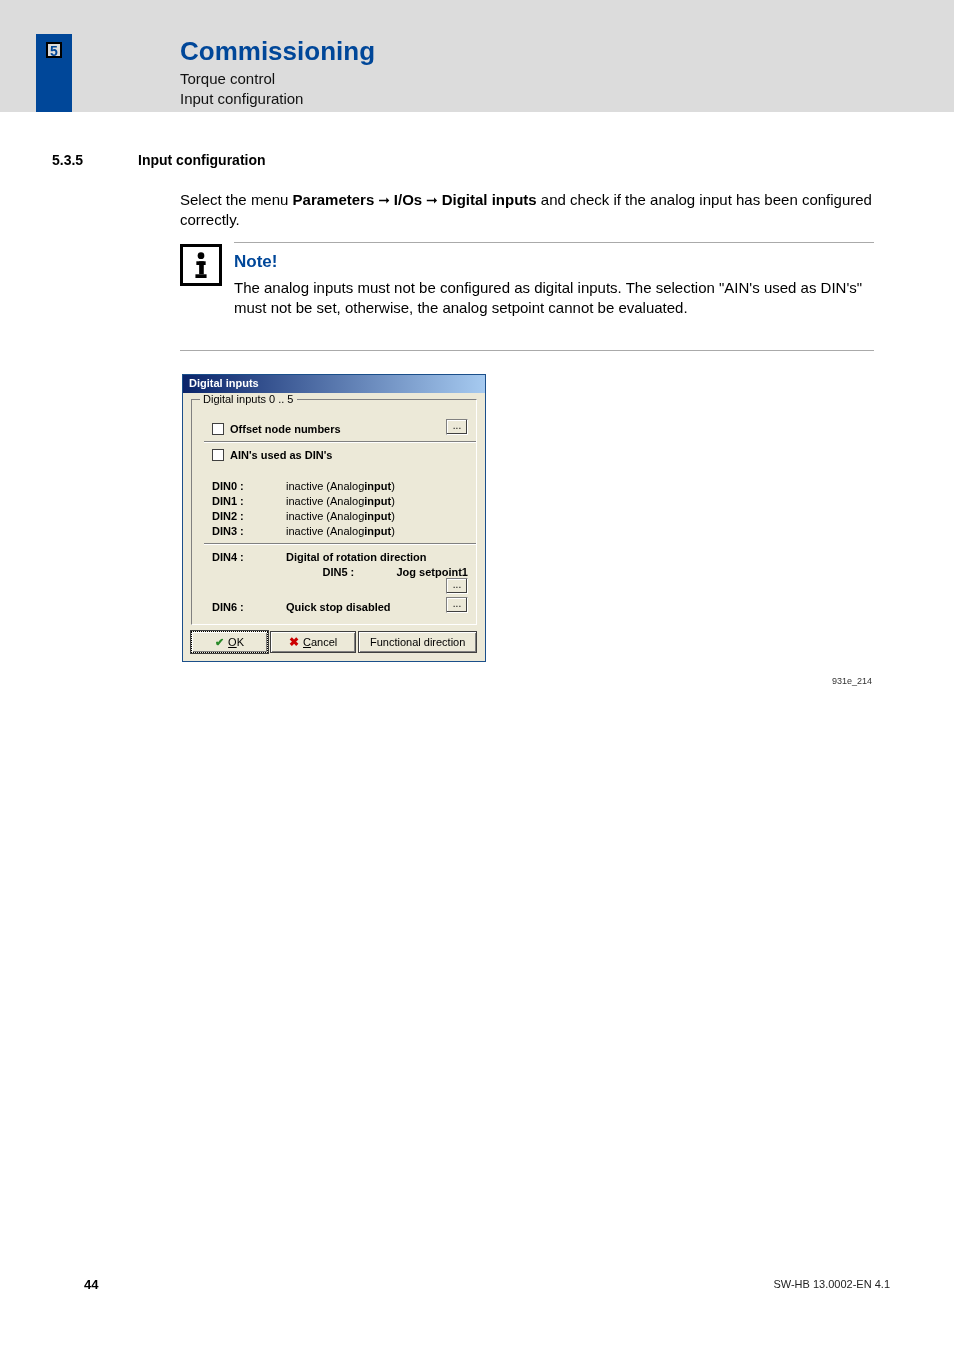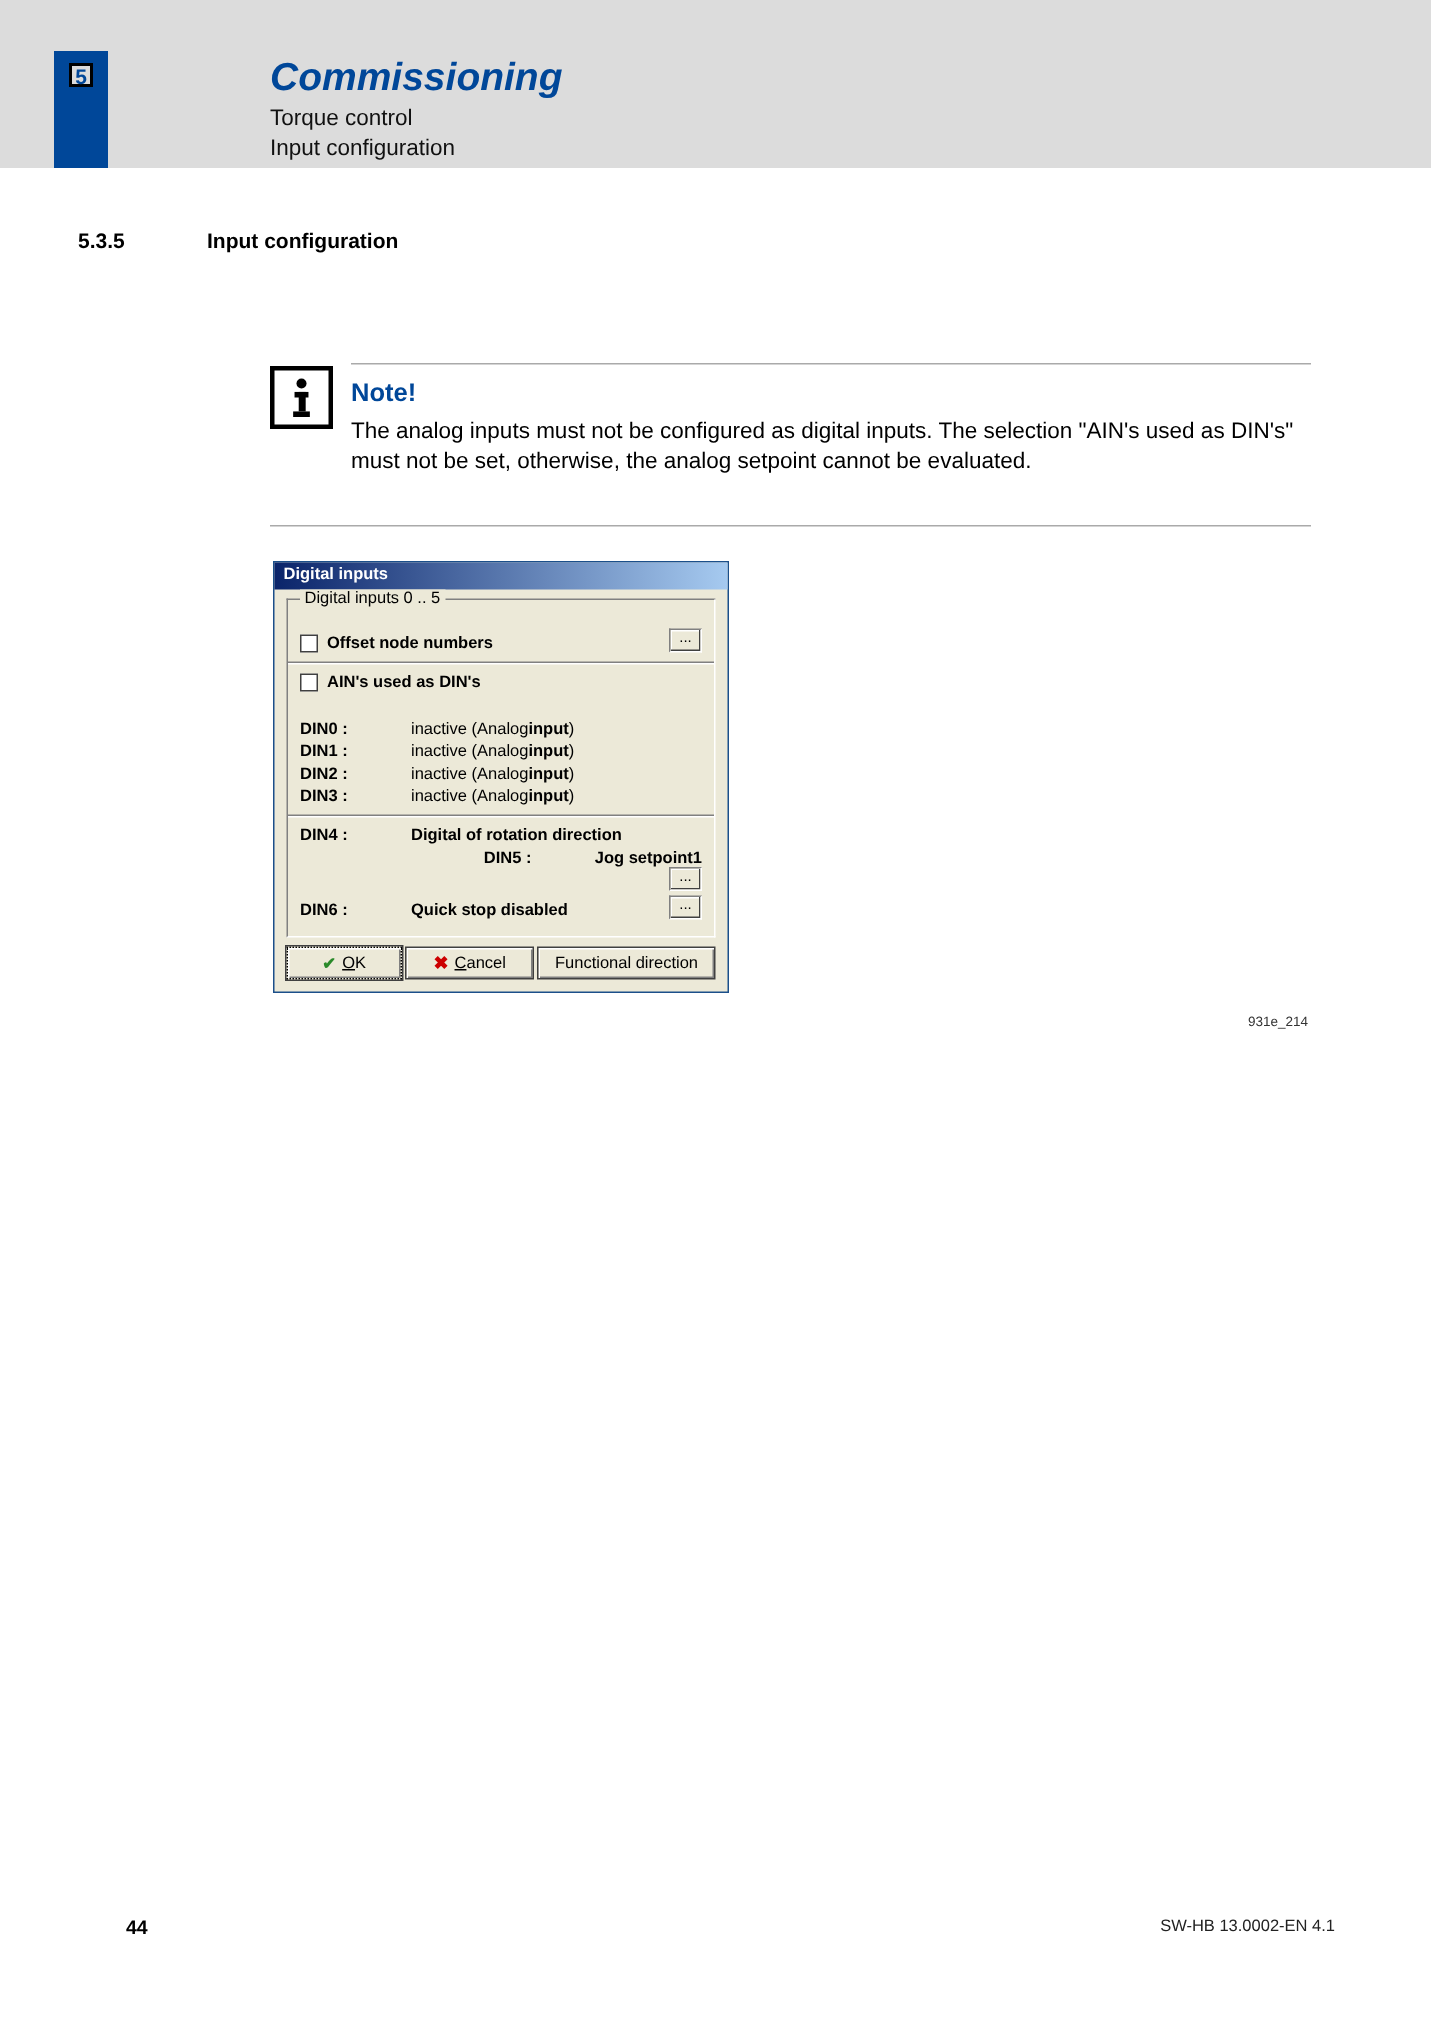--- a/index.html
+++ b/index.html
@@ -4,21 +4,21 @@
 <style>
   * { box-sizing: border-box; margin: 0; padding: 0; }
   html, body { width: 954px; height: 1350px; font-family: "Segoe UI", Arial, sans-serif; background: #fff; }
   .page { width: 954px; height: 1350px; position: relative; background: #fff; }
 
   
   .topband { position: absolute; left: 0; top: 0; width: 100%; height: 112px; background: #dcdcdc; }
   
   .blue-box { position: absolute; left: 36px; top: 34px; width: 36px; height: 78px; background: #004799; }
   .chap-num-box { position: absolute; left: 46px; top: 42px; width: 16px; height: 16px; border: 2px solid #000; color: #004799; font-weight: bold; font-size: 14px; text-align: center; line-height: 14px; background: #dcdcdc; }
-  .chap-title { position: absolute; left: 180px; top: 36px; color: #004799; font-size: 26px; font-weight: bold; font-style: italic; }
+  .chap-title { position: absolute; left: 180px; top: 36px; color: #004799; font-size: 26px; font-weight: bold; }
   .chap-sub1 { position: absolute; left: 180px; top: 70px; font-size: 15px; color: #111; }
   .chap-sub2 { position: absolute; left: 180px; top: 90px; font-size: 15px; color: #111; }
 
   .sec-num { position: absolute; left: 52px; top: 152px; font-size: 14px; font-weight: bold; }
   .sec-title { position: absolute; left: 138px; top: 152px; font-size: 14px; font-weight: bold; }
 
   .body-text { position: absolute; left: 180px; top: 190px; width: 700px; font-size: 15px; line-height: 1.35; }
   .body-text b { font-weight: bold; }
   .arrow { font-size: 14px; }
 
@@ -28,21 +28,21 @@
   .note-hr { position: absolute; left: 54px; top: -2px; width: 640px; border-top: 1px solid #aaa; }
   .note-title { position: absolute; left: 54px; top: 8px; font-size: 17px; font-weight: bold; color: #004799; }
   .note-body { position: absolute; left: 54px; top: 34px; width: 640px; font-size: 15px; line-height: 1.35; }
   .note-hr2 { position: absolute; left: 0; top: 106px; width: 694px; border-top: 1px solid #aaa; }
 
   
   .dlg-wrap { position: absolute; left: 182px; top: 374px; width: 304px; }
   .dlg { border: 1px solid #1b4f8a; background: #ece9d8; font-family: Tahoma, Arial, sans-serif; font-size: 11px; }
   .dlg-titlebar { height: 18px; background: linear-gradient(to right, #0a246a, #a6caf0); color: #fff; font-weight: bold; font-size: 11px; padding: 2px 6px 0 6px; }
   .dlg-body { padding: 6px 8px 8px 8px; }
-  .grp { border: 1px solid #fff; border-top-color: #808080; border-left-color: #808080; margin-bottom: 4px; position: relative; padding: 16px 8px 8px 8px; }
+  .grp { border: 1px solid #fff; border-top-color: #808080; border-left-color: #808080; margin-bottom: 4px; position: relative; padding: 16px 8px 8px 20px; }
   .grp-legend { position: absolute; top: -7px; left: 8px; background: #ece9d8; padding: 0 3px; font-size: 11px; }
   .chk { display: inline-flex; align-items: center; gap: 6px; font-weight: bold; font-size: 11px; }
   .chk .box { width: 12px; height: 12px; border: 1px solid #404040; background: #fff; display: inline-block; }
   .row { display: flex; align-items: flex-end; margin: 3px 0; }
   .din-label { width: 74px; font-weight: bold; font-size: 11px; }
   .din-val { font-size: 11px; }
   .din-val b { font-weight: bold; }
   .ell-btn { width: 22px; height: 16px; background: #ece9d8; border: 1px solid #808080; border-right-color: #fff; border-bottom-color: #fff; box-shadow: inset -1px -1px #404040, inset 1px 1px #fff; font-size: 10px; text-align: center; line-height: 12px; }
   .hr-sep { border-top: 1px solid #808080; border-bottom: 1px solid #fff; margin: 6px -8px; }
   .btn-row { display: flex; gap: 2px; margin-top: 6px; }
@@ -69,20 +69,23 @@
   <div class="topband"></div>
   <div class="blue-box"></div>
   <div class="chap-num-box">5</div>
   <div class="chap-title">Commissioning</div>
   <div class="chap-sub1">Torque control</div>
   <div class="chap-sub2">Input configuration</div>
 
   <div class="sec-num">5.3.5</div>
   <div class="sec-title">Input configuration</div>
 
+  <div class="body-text">
+    <span>Select the menu </span><b>Parameters</b><span class="arrow"> ➞ </span><b>I/Os</b><span class="arrow"> ➞ </span><b>Digital inputs</b><span> and check if the analog input has been configured correctly.</span>
+  </div>
 
   <div class="note-block">
     <div class="note-hr"></div>
     <div class="note-icon">
       <svg viewBox="0 0 10 14">
           <circle cx="5" cy="2" r="1.8" fill="#000"></circle>
           <rect x="2.5" y="5" width="5" height="2" fill="#000"></rect>
           <rect x="4" y="5" width="2.5" height="7" fill="#000"></rect>
           <rect x="2" y="12" width="6" height="2" fill="#000"></rect>
         </svg>

